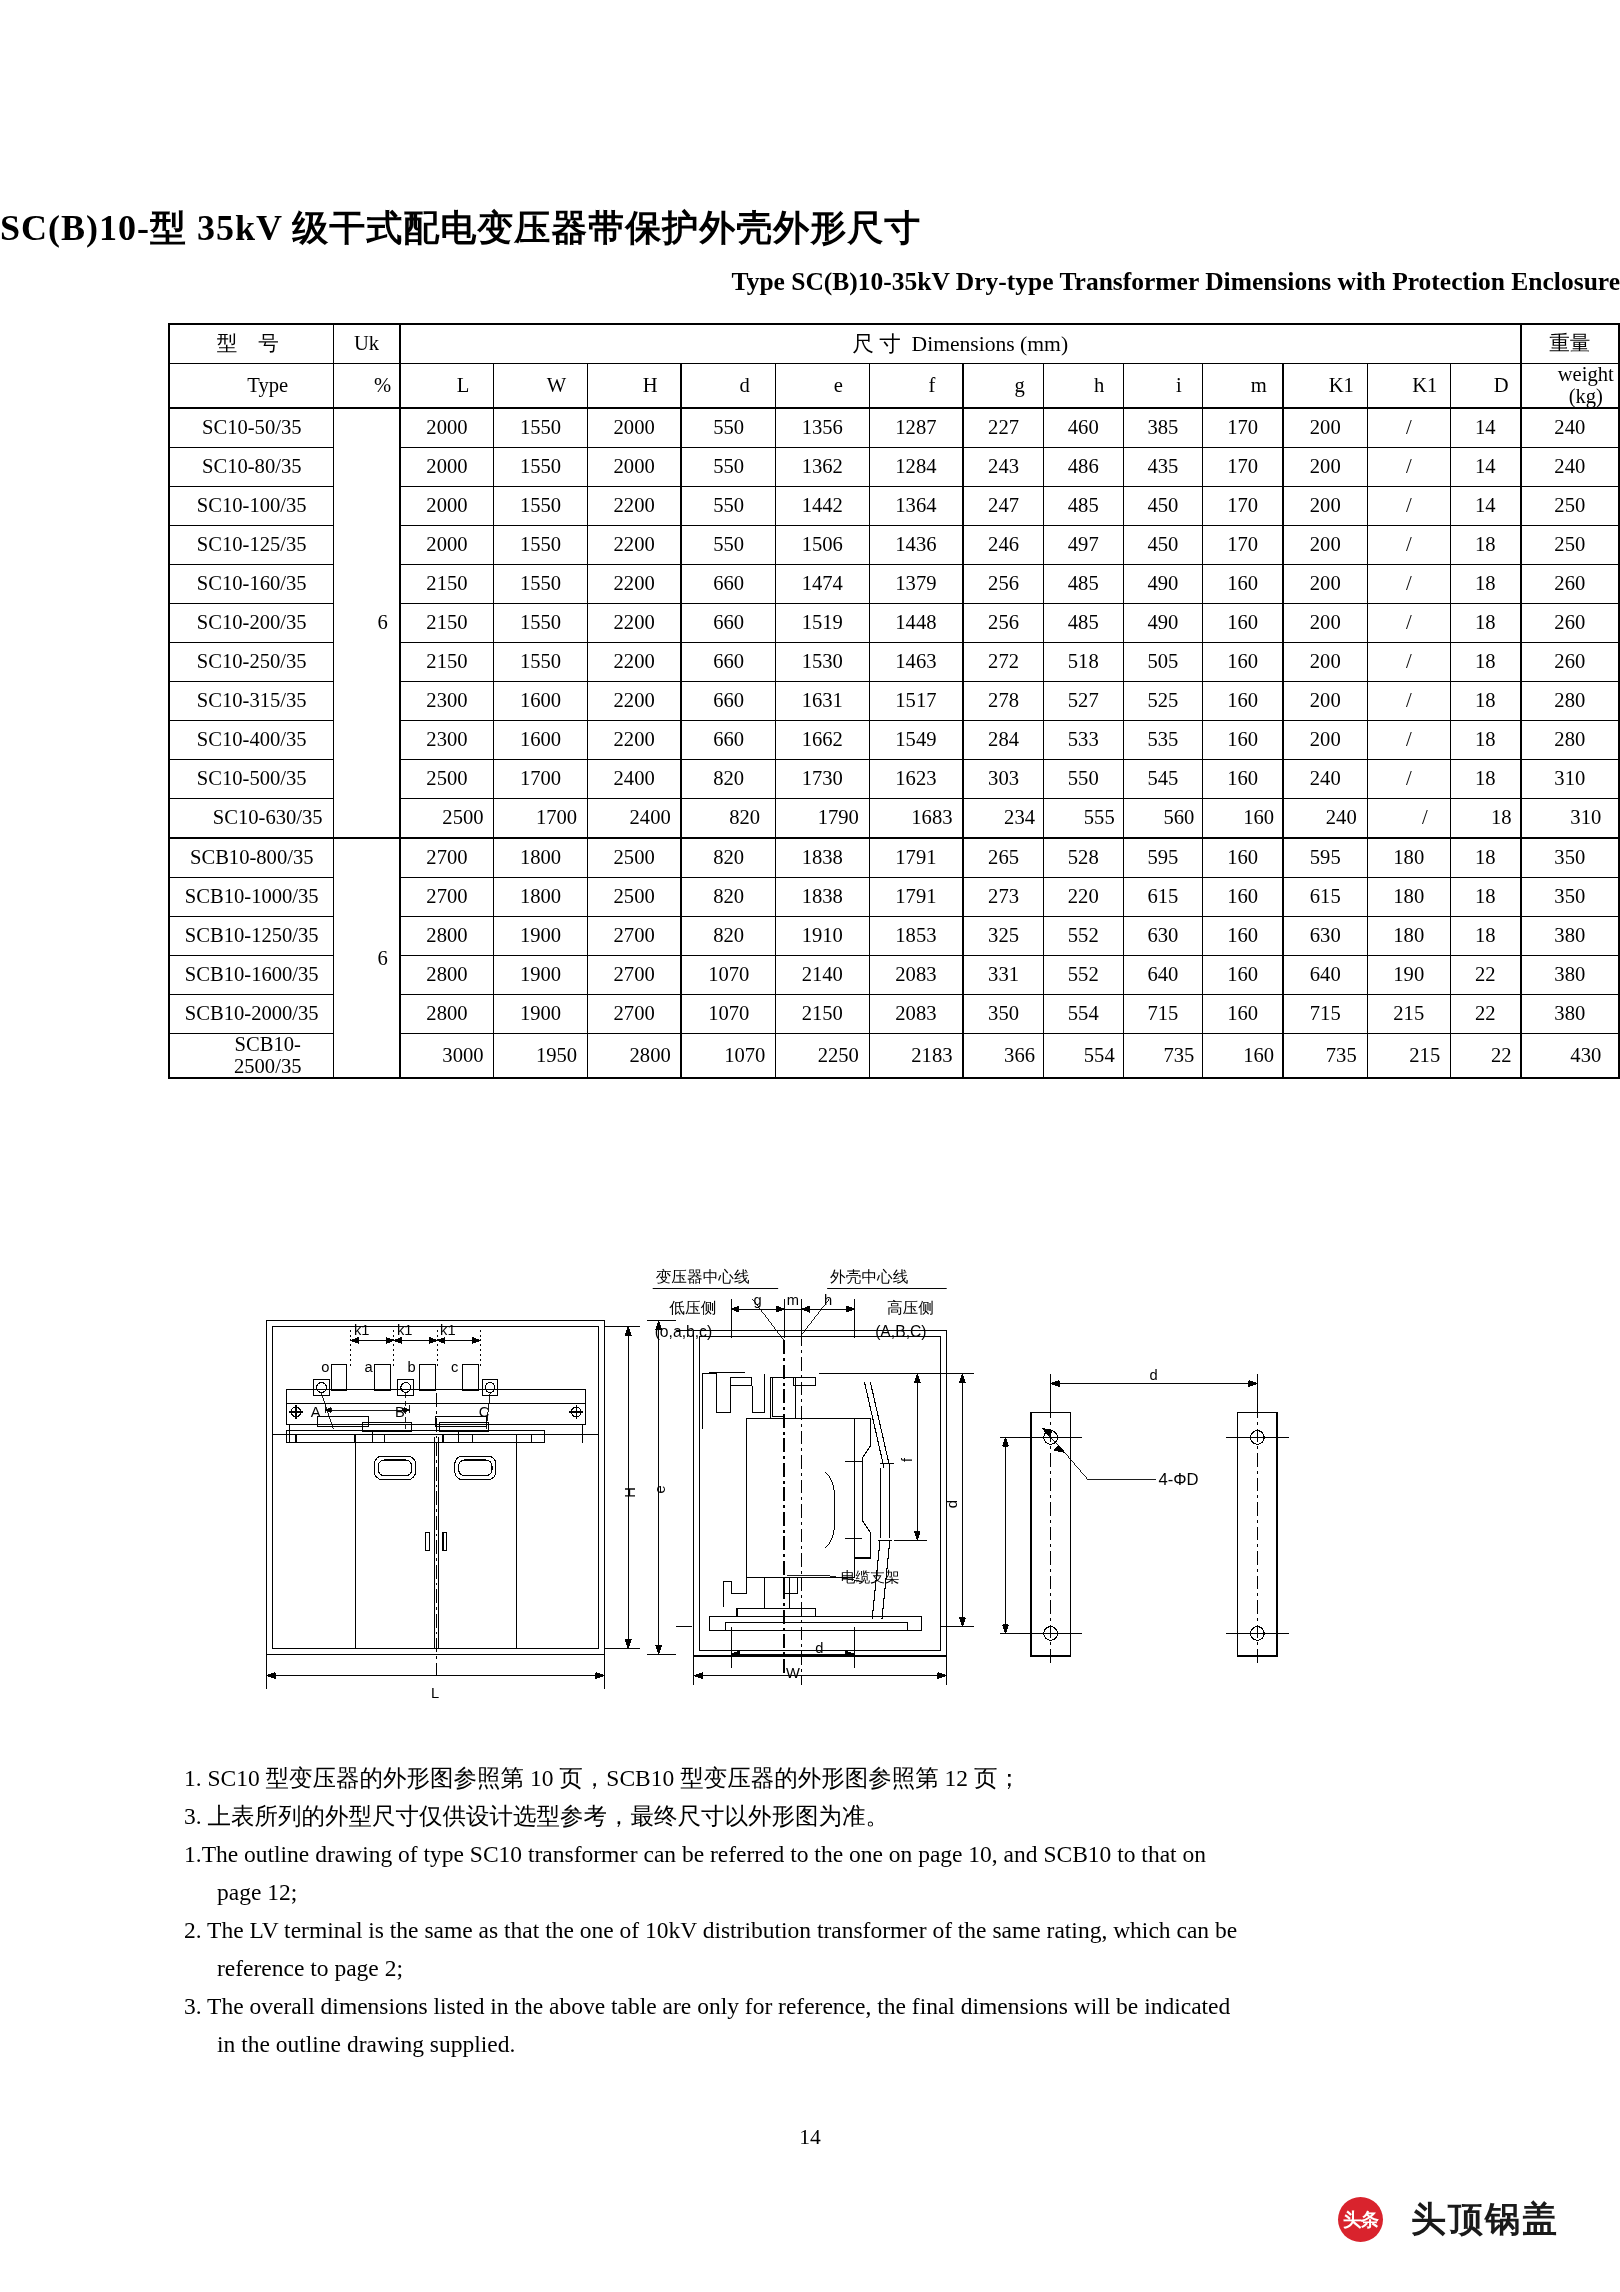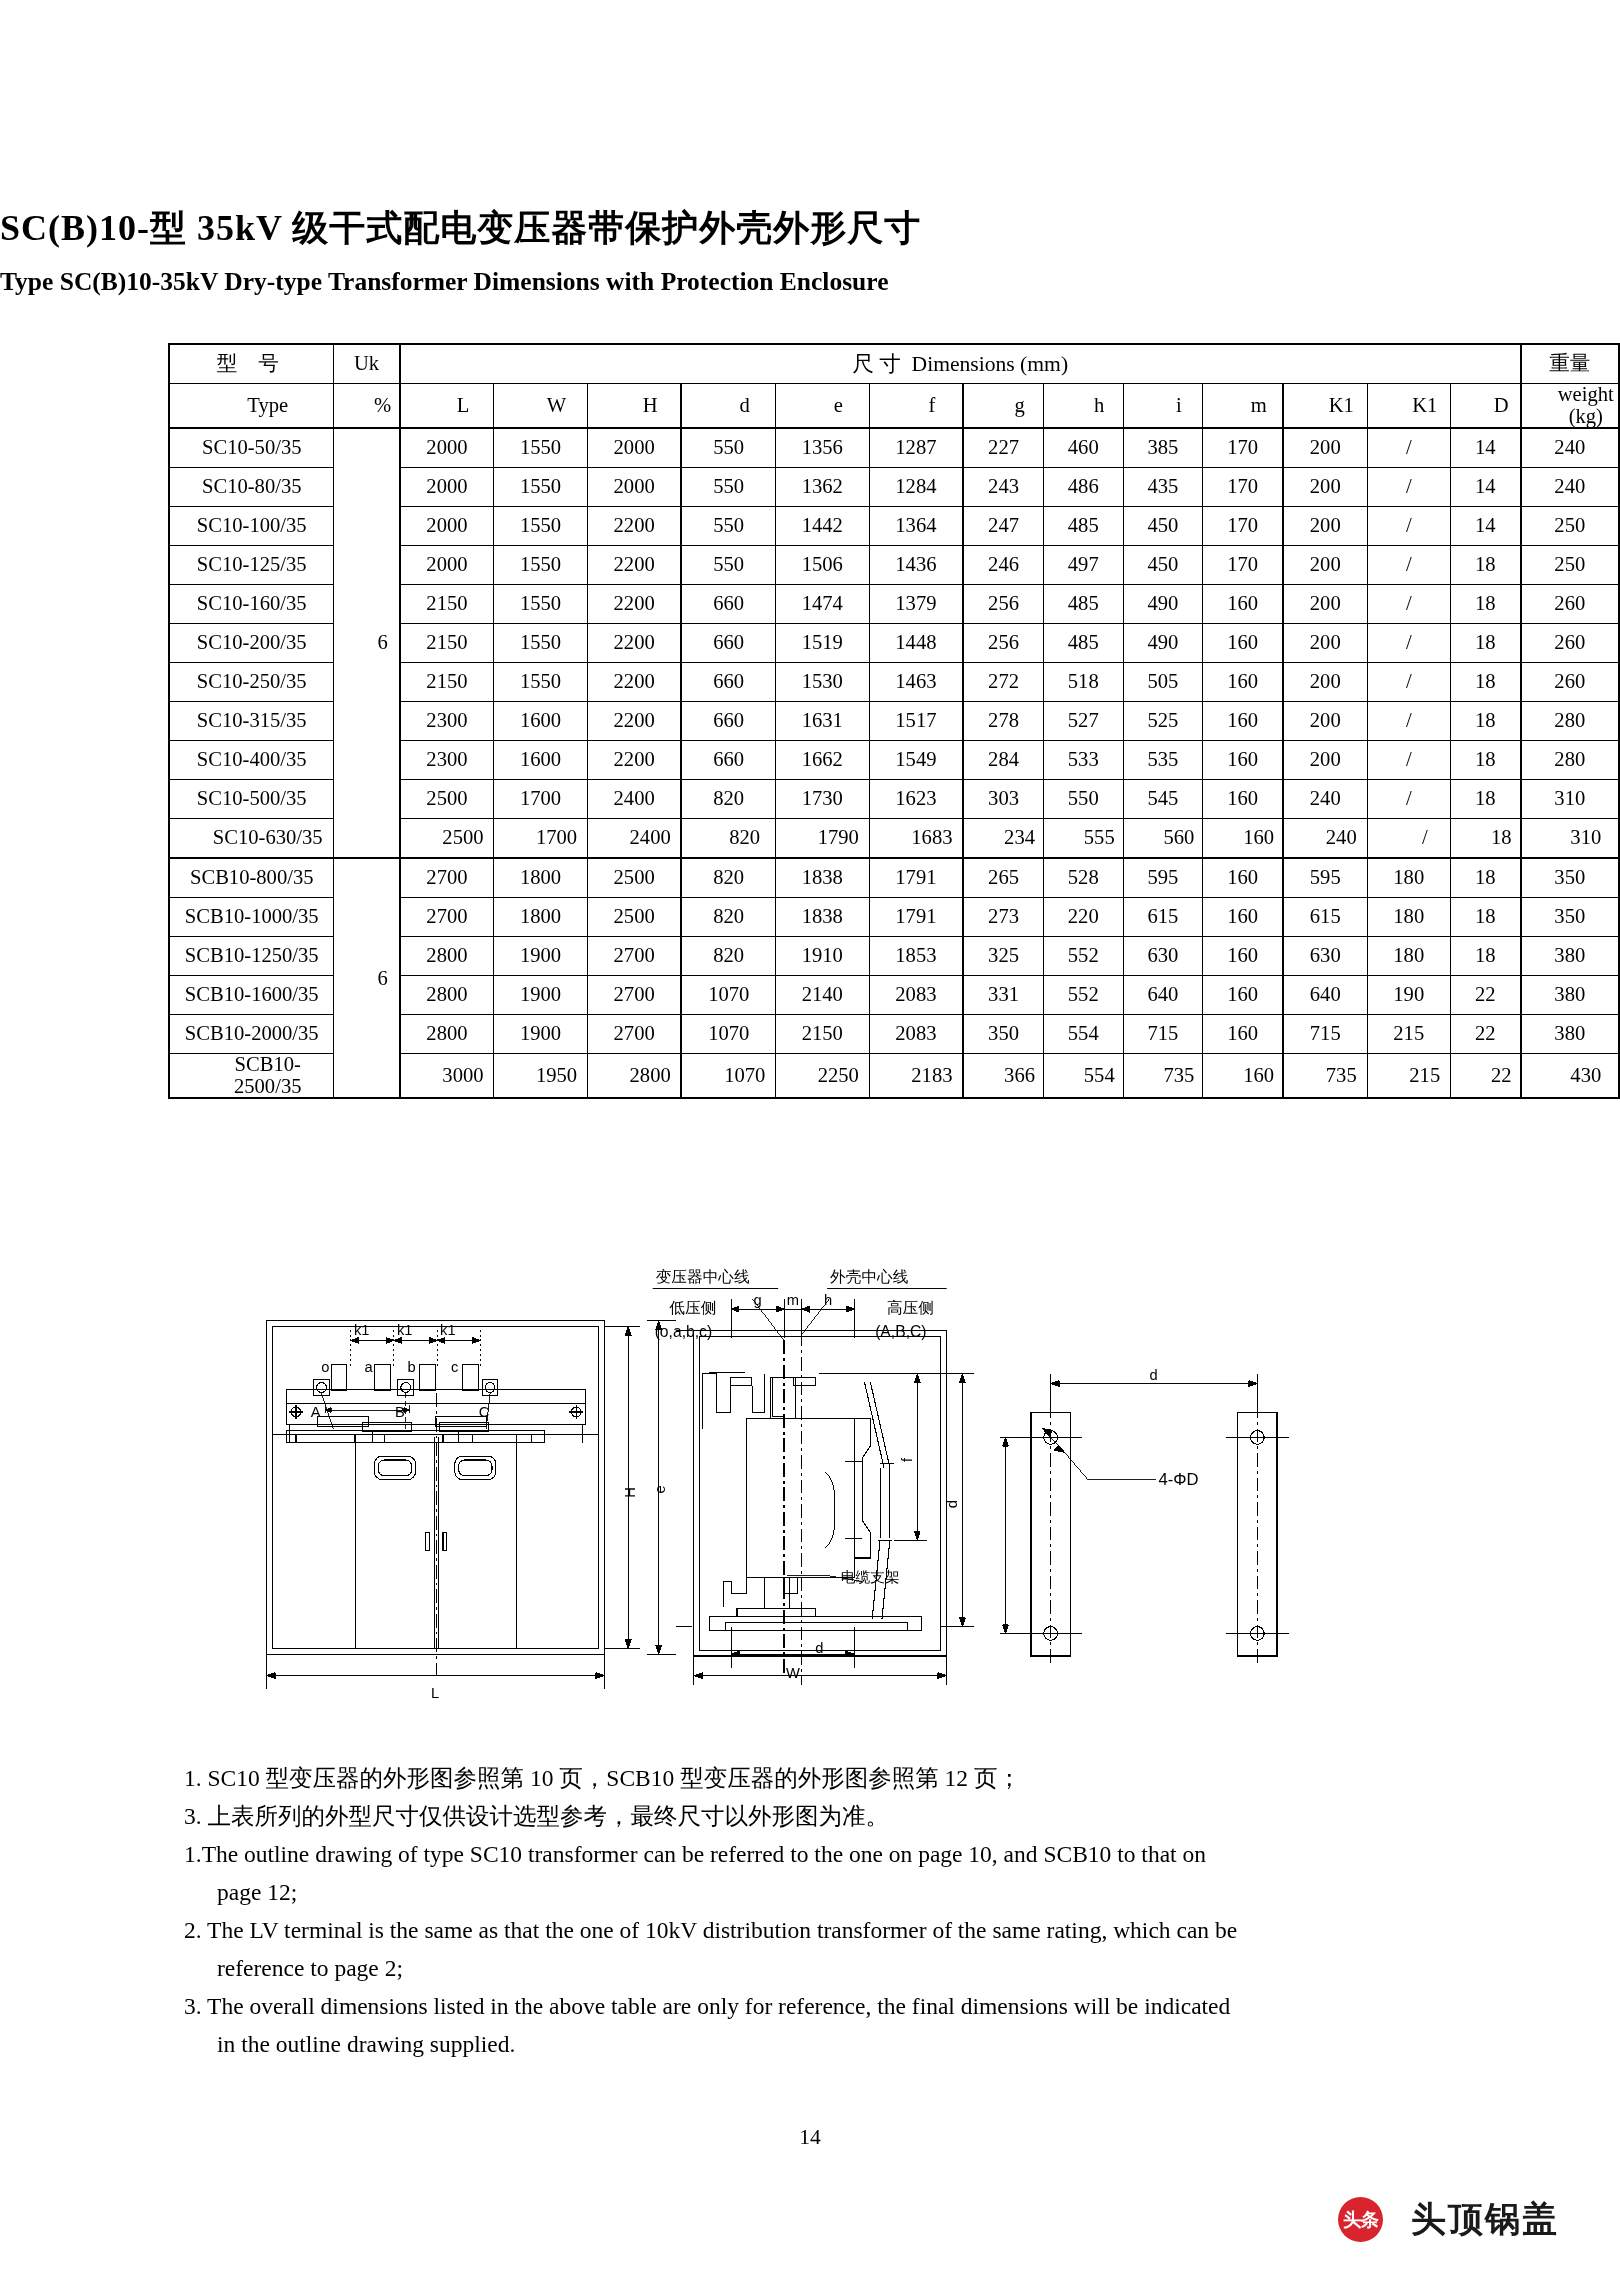--- a/index.html
+++ b/index.html
@@ -10,27 +10,27 @@
   }
   .page{position:absolute;inset:0;}
 
   
   .title-cn{
     position:absolute;left:0;right:0;top:204px;text-align:left;
     font-size:36px;font-weight:700;letter-spacing:1px;
     font-family:"Liberation Serif",serif;
   }
   .title-en{
-    position:absolute;left:0;right:0;top:267px;text-align:left;
+    position:absolute;left:0;right:0;top:267px;text-align:right;
     font-size:25.5px;font-weight:700;
     font-family:"Liberation Serif",serif;
   }
 
   
-  .tbl-wrap{position:absolute;left:168px;top:323px;margin-top:20px;}
+  .tbl-wrap{position:absolute;left:168px;top:323px;}
   table.dim{border-collapse:collapse;table-layout:fixed;}
   table.dim td,table.dim th{
     border:1px solid #000;
     text-align:center;vertical-align:middle;
     font-size:20.6px;font-weight:400;
     font-family:"Liberation Serif",serif;
     padding:0;height:38px;line-height:1.05;
     background:#fff;
   }
   table.dim .outer-l{border-left:2.5px solid #000;}

